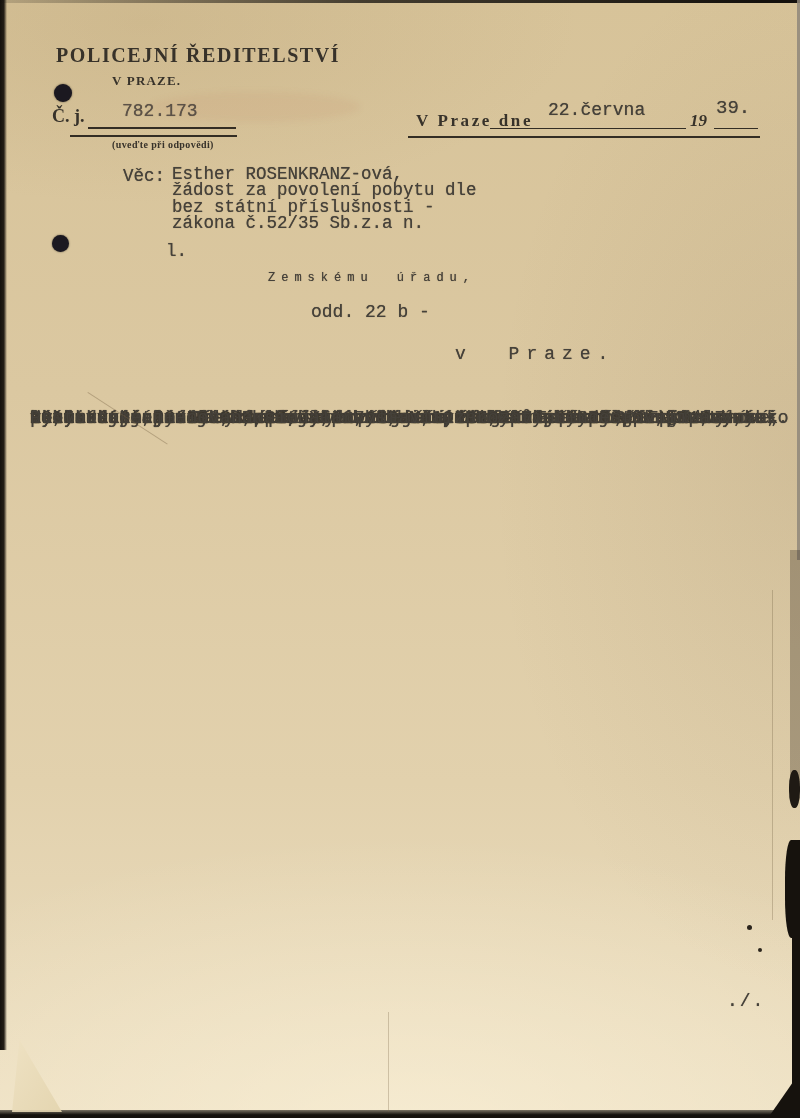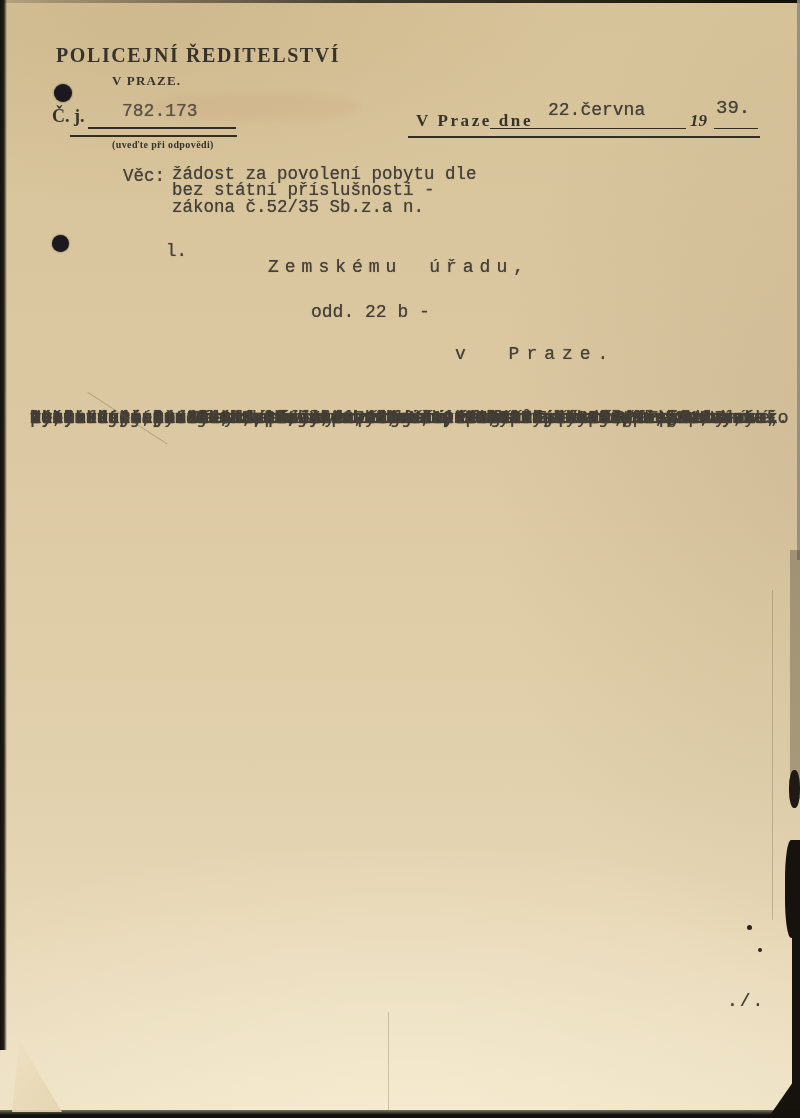--- a/index.html
+++ b/index.html
@@ -36,21 +36,21 @@
   .date-fill{left:490px;top:128px;width:196px;}
   .date-century{left:690px;top:111px;font-weight:bold;font-size:17px;font-style:italic;}
   .date-fill2{left:714px;top:128px;width:44px;}
   .date-year{left:716px;top:97px;font-size:19px;}
   .date-underline{left:408px;top:136px;width:352px;border-top-width:2.5px;}
 
   .subject-label{left:123px;top:166px;font-size:17.5px;}
   .subject-lines{left:172px;top:166px;font-size:17.5px;line-height:16.4px;white-space:nowrap;}
   .item-no{left:166px;top:241px;font-size:17.5px;}
 
-  .addr-office{left:268px;top:257px;font-size:18px;letter-spacing:6px;word-spacing:10px;white-space:nowrap;}
+  .addr-office{left:268px;top:271px;font-size:12px;letter-spacing:6px;word-spacing:10px;white-space:nowrap;}
   .addr-dept{left:311px;top:302px;font-size:18px;}
   .addr-city{left:455px;top:344px;font-size:18px;letter-spacing:7px;word-spacing:18px;}
 
   .body-block{left:30px;top:403px;width:770px;font-size:18.6px;}
   .body-block .line{position:static;display:block;height:31.35px;line-height:31.35px;white-space:nowrap;text-shadow:0 0 .7px rgba(62,54,42,.75);}
   .body-block .ind{padding-left:160px;}
   .cont-mark{left:727px;top:991px;font-size:18px;letter-spacing:2px;}
 
   
   .edge-left{left:0;top:0;width:7px;height:1050px;background:linear-gradient(90deg,#14110d 0%,#241e16 55%,rgba(36,30,22,0) 100%);}
@@ -92,20 +92,21 @@
   <div class="serif date-label">V Praze dne</div>
   <div class="typed date-value">22.června</div>
   <div class="rule thin date-fill"></div>
   <div class="serif date-century">19</div>
   <div class="rule thin date-fill2"></div>
   <div class="typed date-year">39.</div>
   <div class="rule date-underline"></div>
 
   <div class="typed subject-label">Věc:</div>
   <div class="subject-lines">
+    <span class="typed" style="position:static;display:block">Esther ROSENKRANZ-ová,</span>
     <span class="typed" style="position:static;display:block">žádost za povolení pobytu dle</span>
     <span class="typed" style="position:static;display:block">bez státní příslušnosti -</span>
     <span class="typed" style="position:static;display:block">zákona č.52/35 Sb.z.a n.</span>
   </div>
   <div class="typed item-no">l.</div>
 
   <div class="typed addr-office">Zemskému úřadu,</div>
   <div class="typed addr-dept">odd. 22 b -</div>
   <div class="typed addr-city">v Praze.</div>
 

